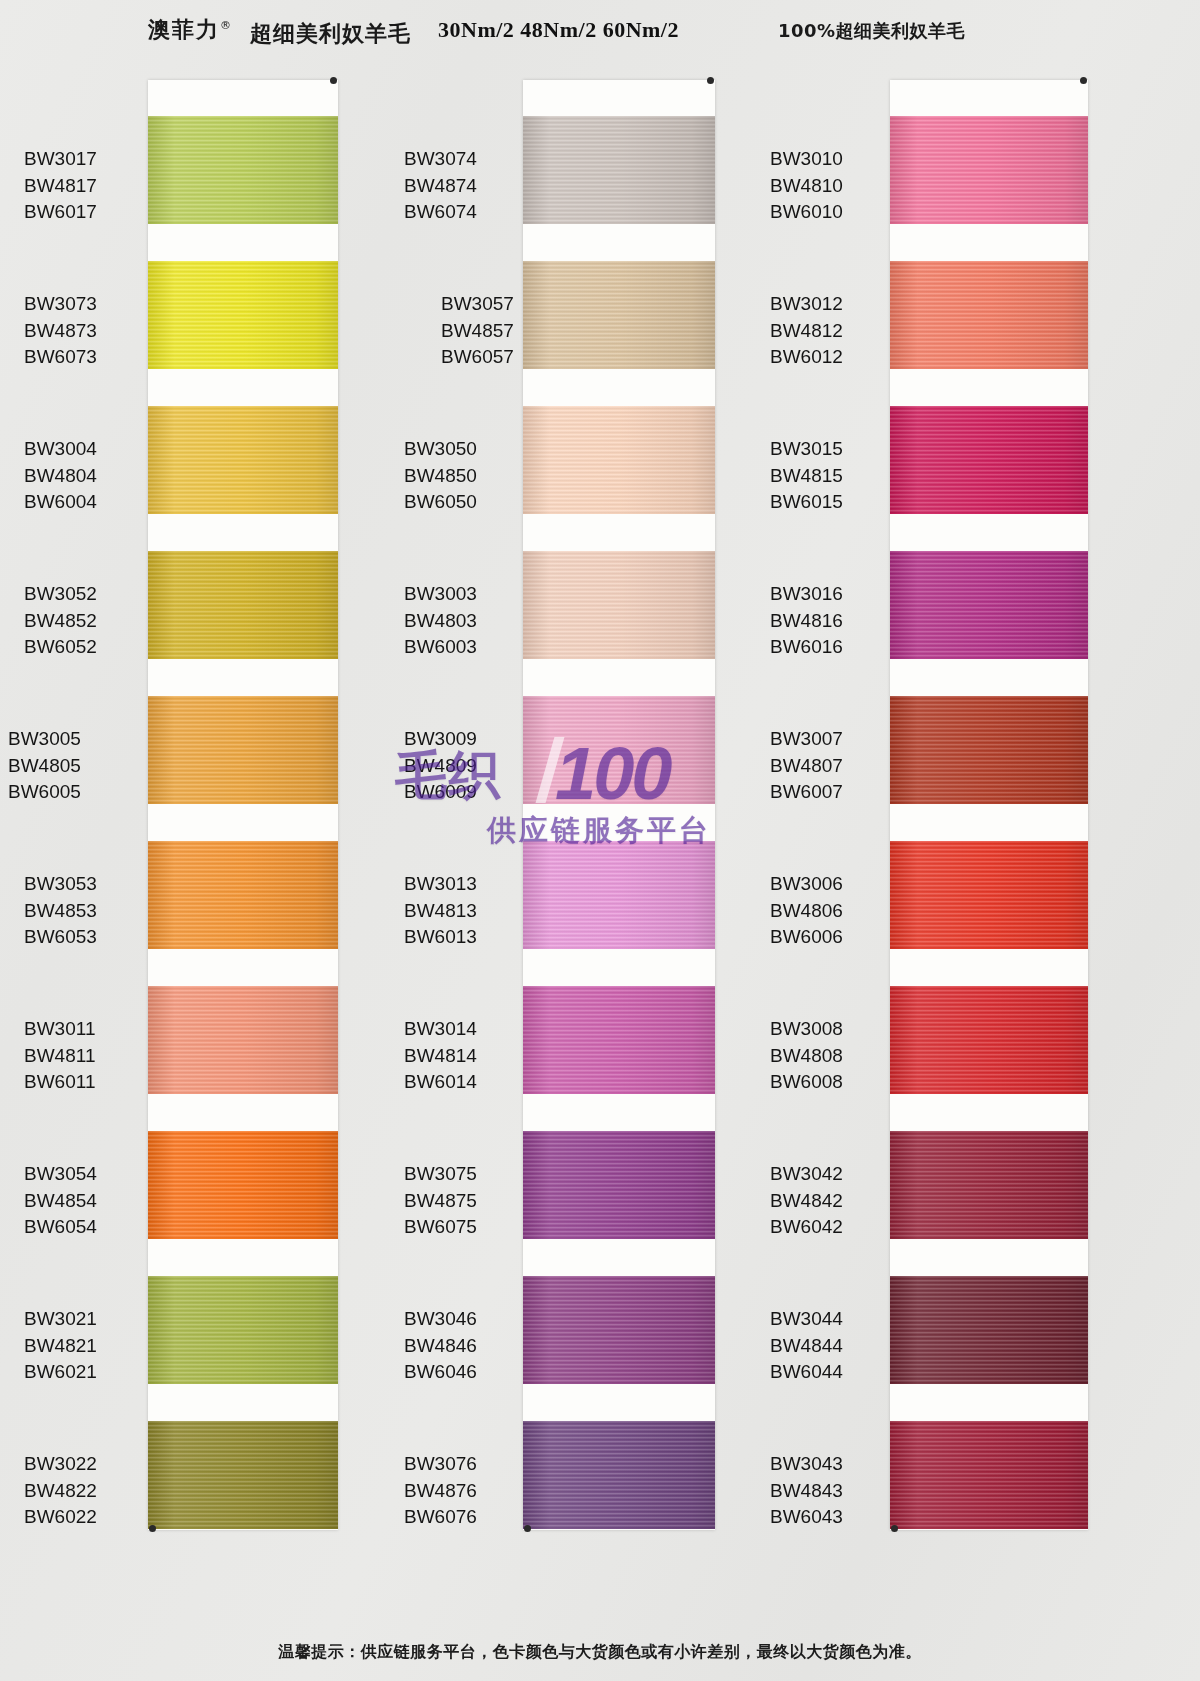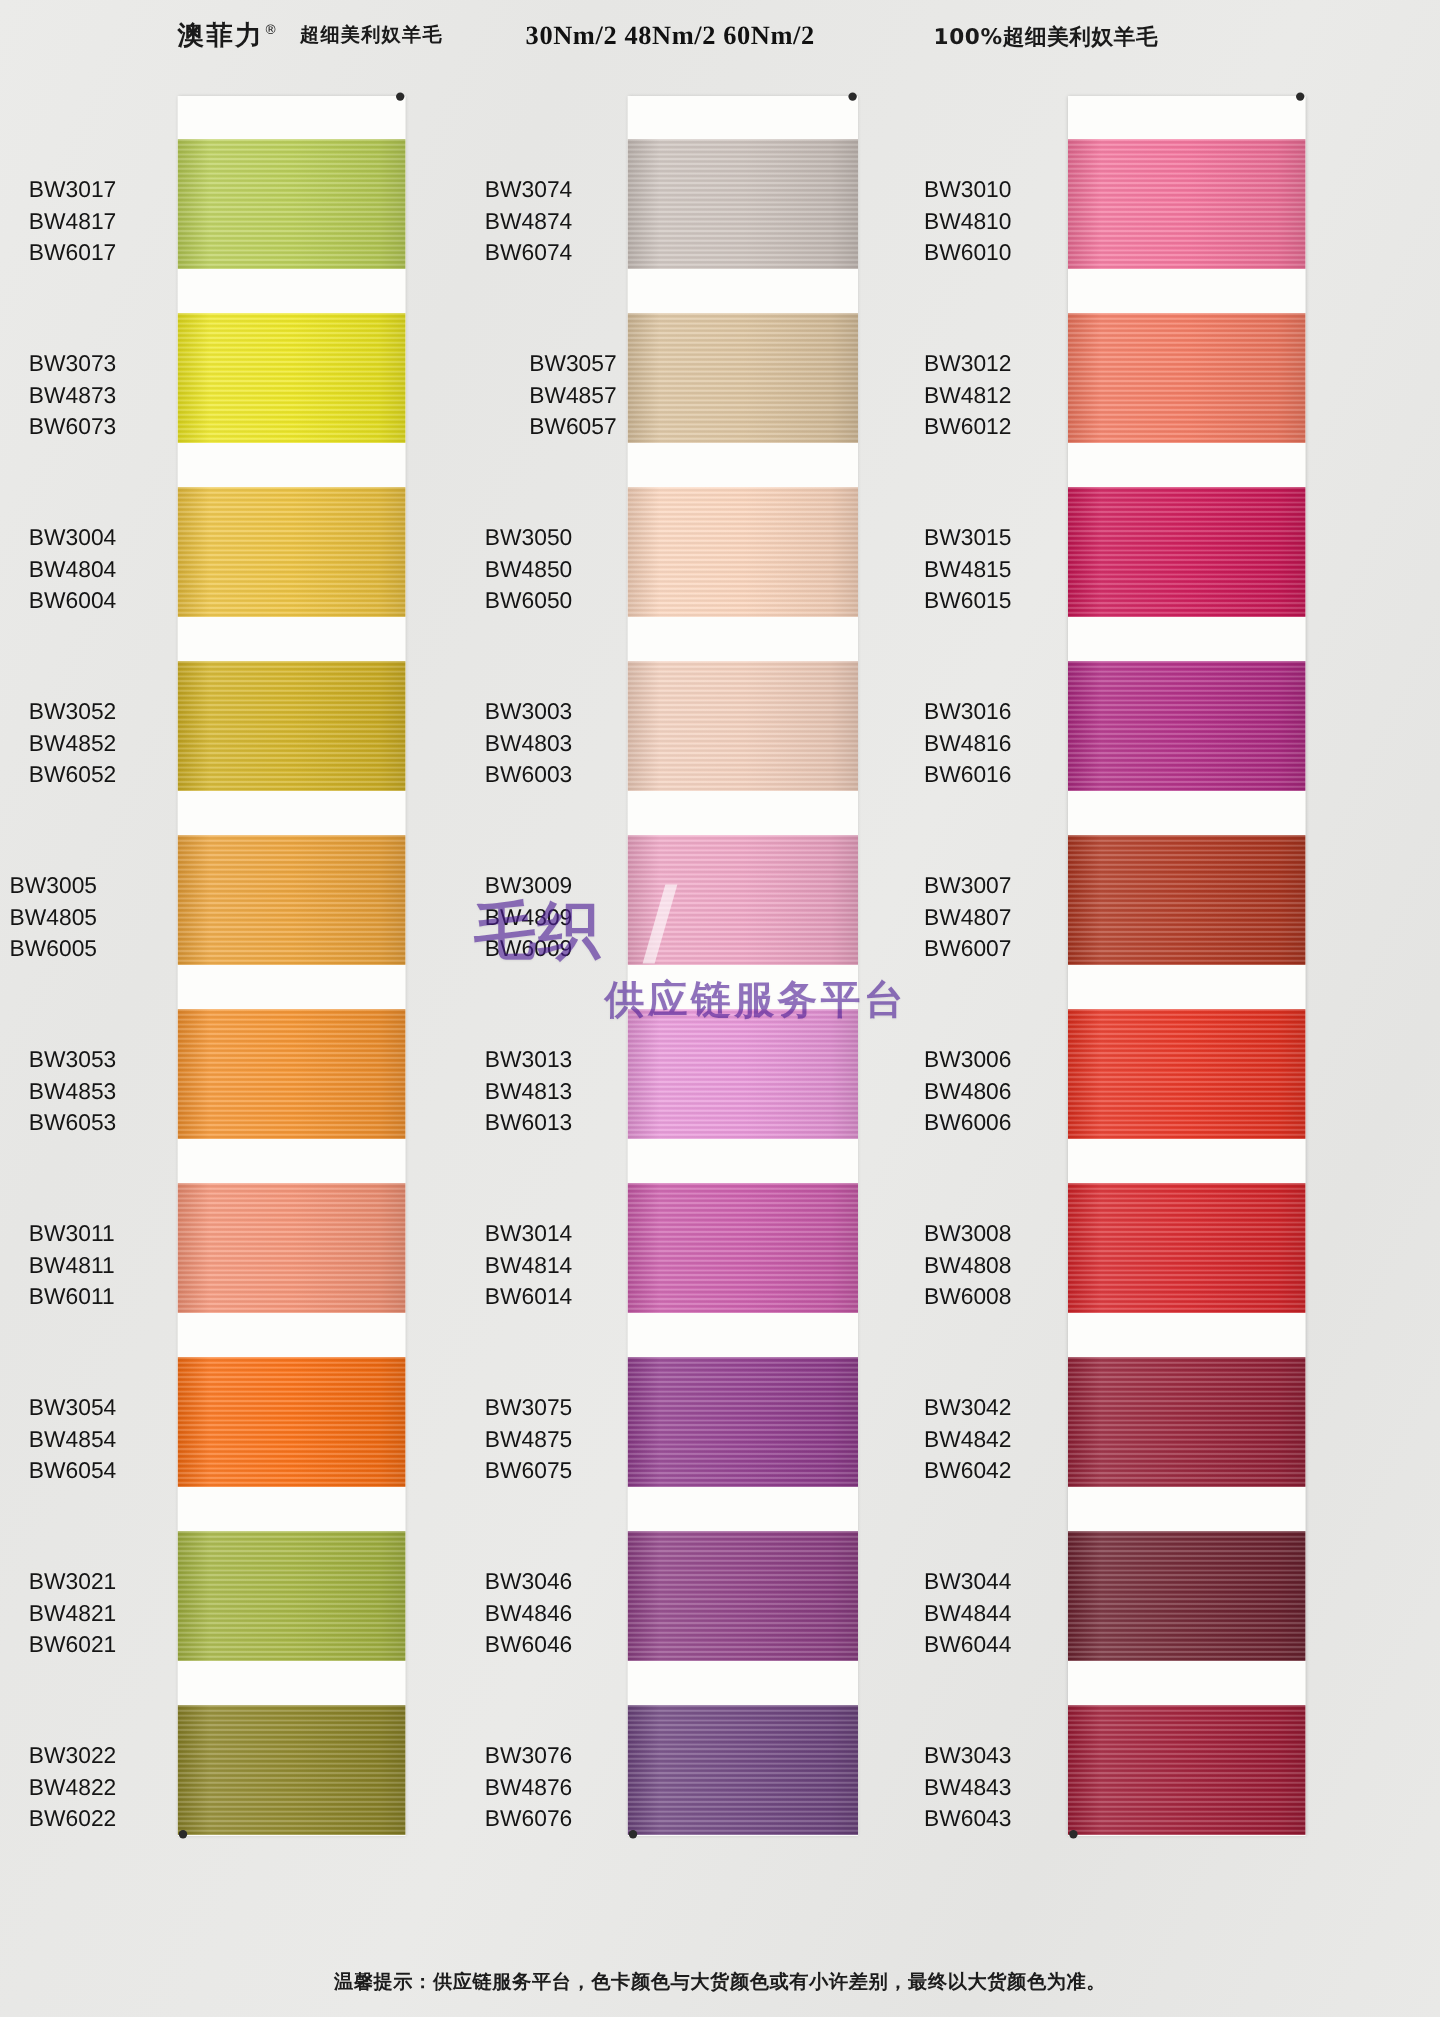--- a/index.html
+++ b/index.html
@@ -22,21 +22,21 @@
   }
   .brand{
     position:absolute;left:148px;top:15px;
     font-family:"DejaVu Sans",sans-serif;
     font-size:22px;font-weight:bold;color:#1a1a1a;letter-spacing:2px;
   }
   .brand sup{font-size:11px;font-weight:normal;vertical-align:super;}
   .brand-sub{
     position:absolute;left:250px;top:19px;
     font-family:"DejaVu Sans",sans-serif;
-    font-size:16px;font-weight:bold;color:#1a1a1a;letter-spacing:1px;
+    font-size:22px;font-weight:bold;color:#1a1a1a;letter-spacing:1px;
   }
   .counts{
     position:absolute;left:438px;top:17px;
     font-family:"Liberation Serif","DejaVu Serif",serif;
     font-size:22px;font-weight:bold;color:#111;letter-spacing:0.5px;
   }
   .composition{
     position:absolute;left:778px;top:19px;
     font-family:"DejaVu Sans",sans-serif;
     font-size:18px;font-weight:bold;color:#1a1a1a;letter-spacing:0.5px;
@@ -97,21 +97,21 @@
   .wm-text{
     font-family:"DejaVu Sans",sans-serif;
     font-weight:bold;color:#4c1d95;
     text-shadow:0 1px 2px rgba(0,0,0,0.10);
   }
   .wm-main{position:absolute;left:0;top:6px;font-size:52px;letter-spacing:1px;}
   .wm-num{
     position:absolute;left:160px;top:-4px;font-size:74px;font-style:italic;
     font-family:"Liberation Sans",sans-serif;letter-spacing:-3px;
   }
-  .wm-sub{position:absolute;left:109px;top:76px;font-size:33px;letter-spacing:3px;}
+  .wm-sub{position:absolute;left:92px;top:76px;font-size:29px;letter-spacing:3px;}
   .wm-slash{
     position:absolute;left:150px;top:2px;width:10px;height:66px;
     background:#fff;transform:skewX(-16deg);
   }
 </style>
 </head>
 <body>
 
 <div class="paper-bg"></div>
 
@@ -321,16 +321,17 @@
     <div class="lblgrp" style="left: 770px; top: 1451px; position: absolute; z-index: 6;">
       <div>BW3043</div>
       <div>BW4843</div>
       <div>BW6043</div>
     </div>
   </div>
 
 <div class="watermark">
   <div class="wm-text wm-main">毛织</div>
   <div class="wm-slash"></div>
+  <div class="wm-text wm-num">100</div>
   <div class="wm-text wm-sub">供应链服务平台</div>
 </div>
 
 <div class="footer">温馨提示：供应链服务平台，色卡颜色与大货颜色或有小许差别，最终以大货颜色为准。</div>
 
 </body></html>

